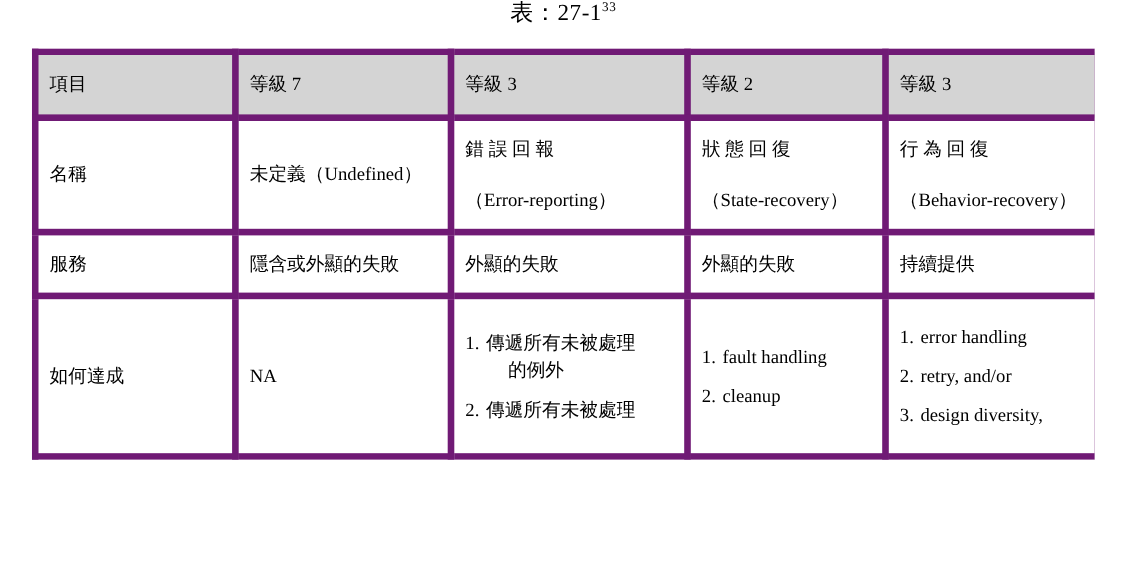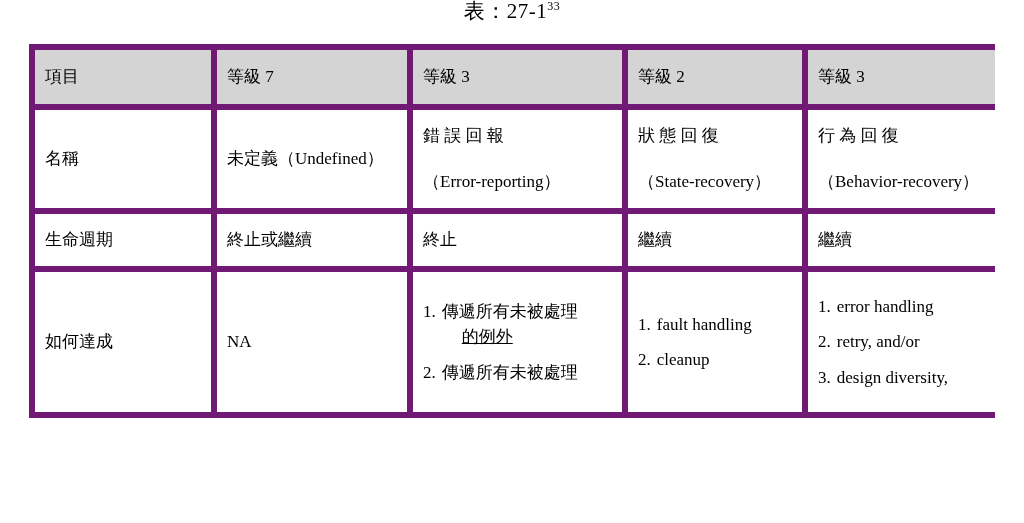--- a/index.html
+++ b/index.html
@@ -89,21 +89,20 @@
   ol.numlist li .num {
     flex: 0 0 auto;
     margin-right: 6px;
   }
   ol.numlist li .txt {
     flex: 1 1 auto;
   }
   .indent-cont {
     display: block;
     margin-left: 20px;
-    text-decoration: underline;
   }
   .latin { font-family: "Liberation Serif", "DejaVu Serif", serif; }
   .clip-bottom {
     overflow: hidden;
   }
 </style>
 </head>
 <body>
 
 <div class="page">
@@ -150,29 +149,29 @@
             <div class="name-second nowrap">（State-recovery）</div>
           </td>
           <td>
             <div class="justify-line">
               <span>行 為 回 復</span>
             </div>
             <div class="name-second nowrap">（Behavior-recovery）</div>
           </td>
         </tr>
 
-
-
         <tr class="row-small">
-          <td>生命週期</td>
-          <td>終止或繼續</td>
-          <td>終止</td>
-          <td>繼續</td>
-          <td>繼續</td>
-        </tr>
+          <td>服務</td>
+          <td>隱含或外顯的失敗</td>
+          <td>外顯的失敗</td>
+          <td>外顯的失敗</td>
+          <td>持續提供</td>
+        </tr>
+
+
 
         <tr class="row-how">
           <td>如何達成</td>
           <td>NA</td>
           <td>
             <ol class="numlist">
               <li>
                 <span class="num">1.</span>
                 <span class="txt">
                   <span class="spread" style="display:flex;justify-content:space-between;">傳遞所有未被處理</span>

